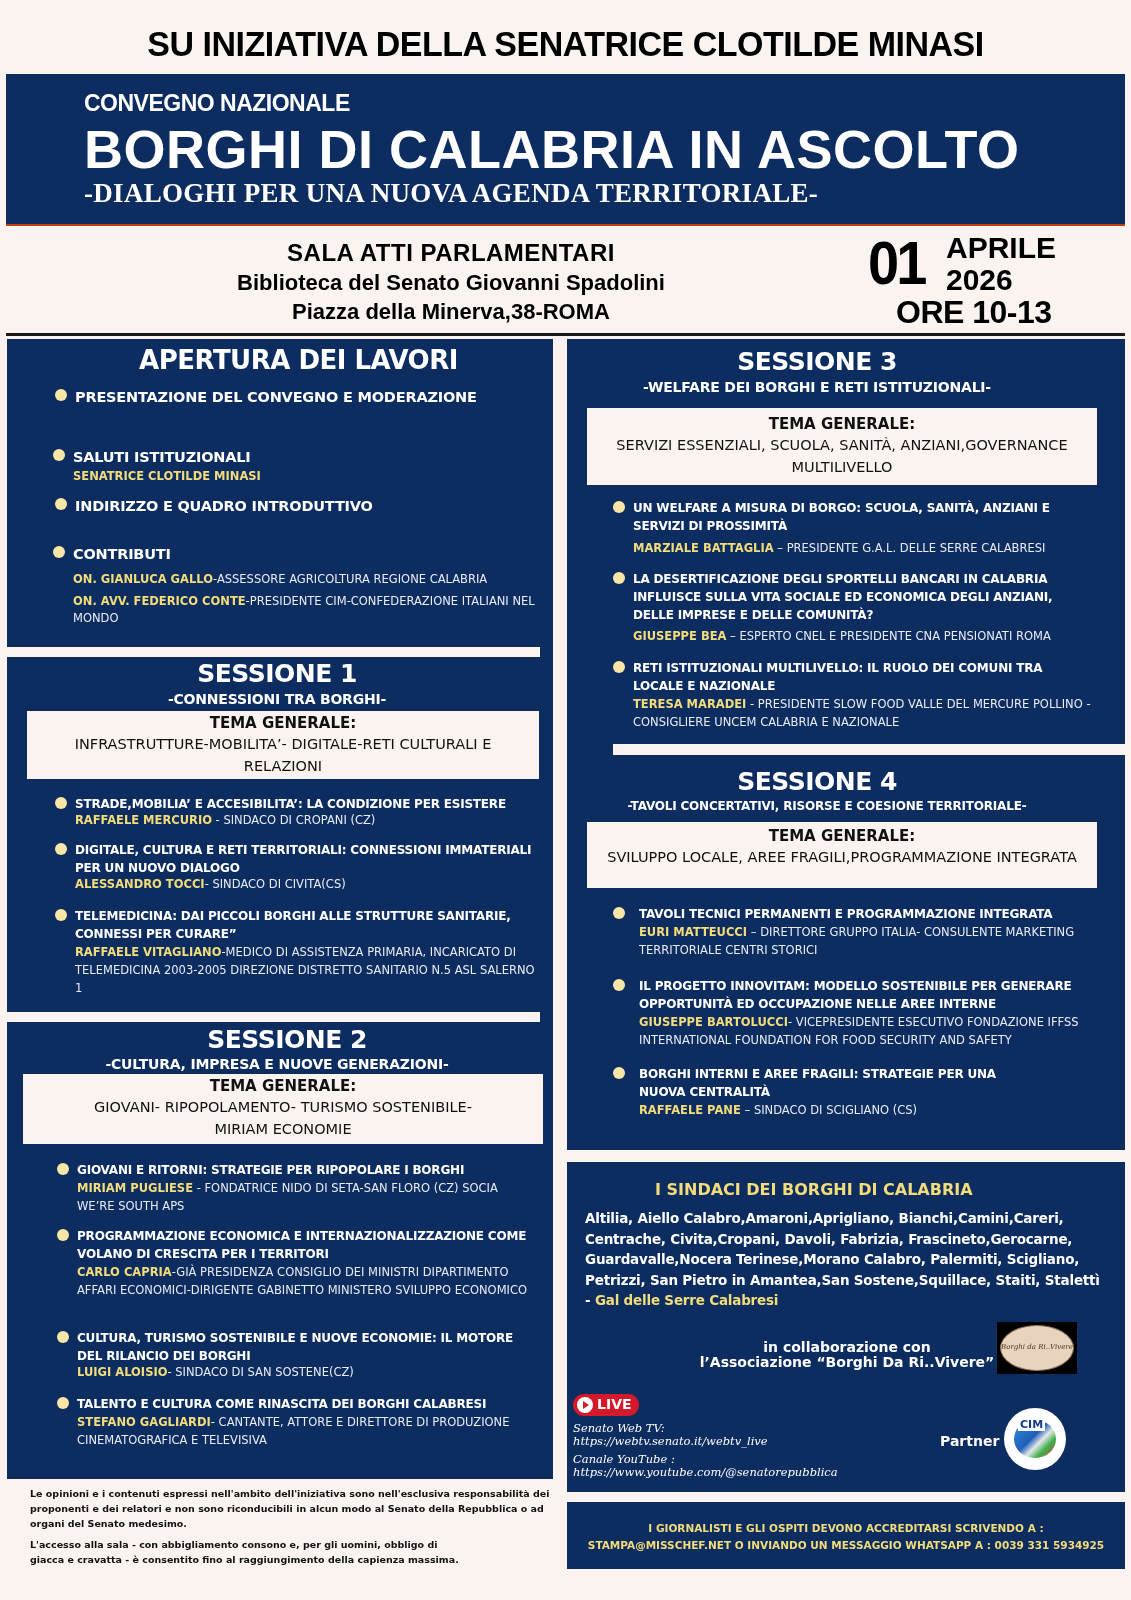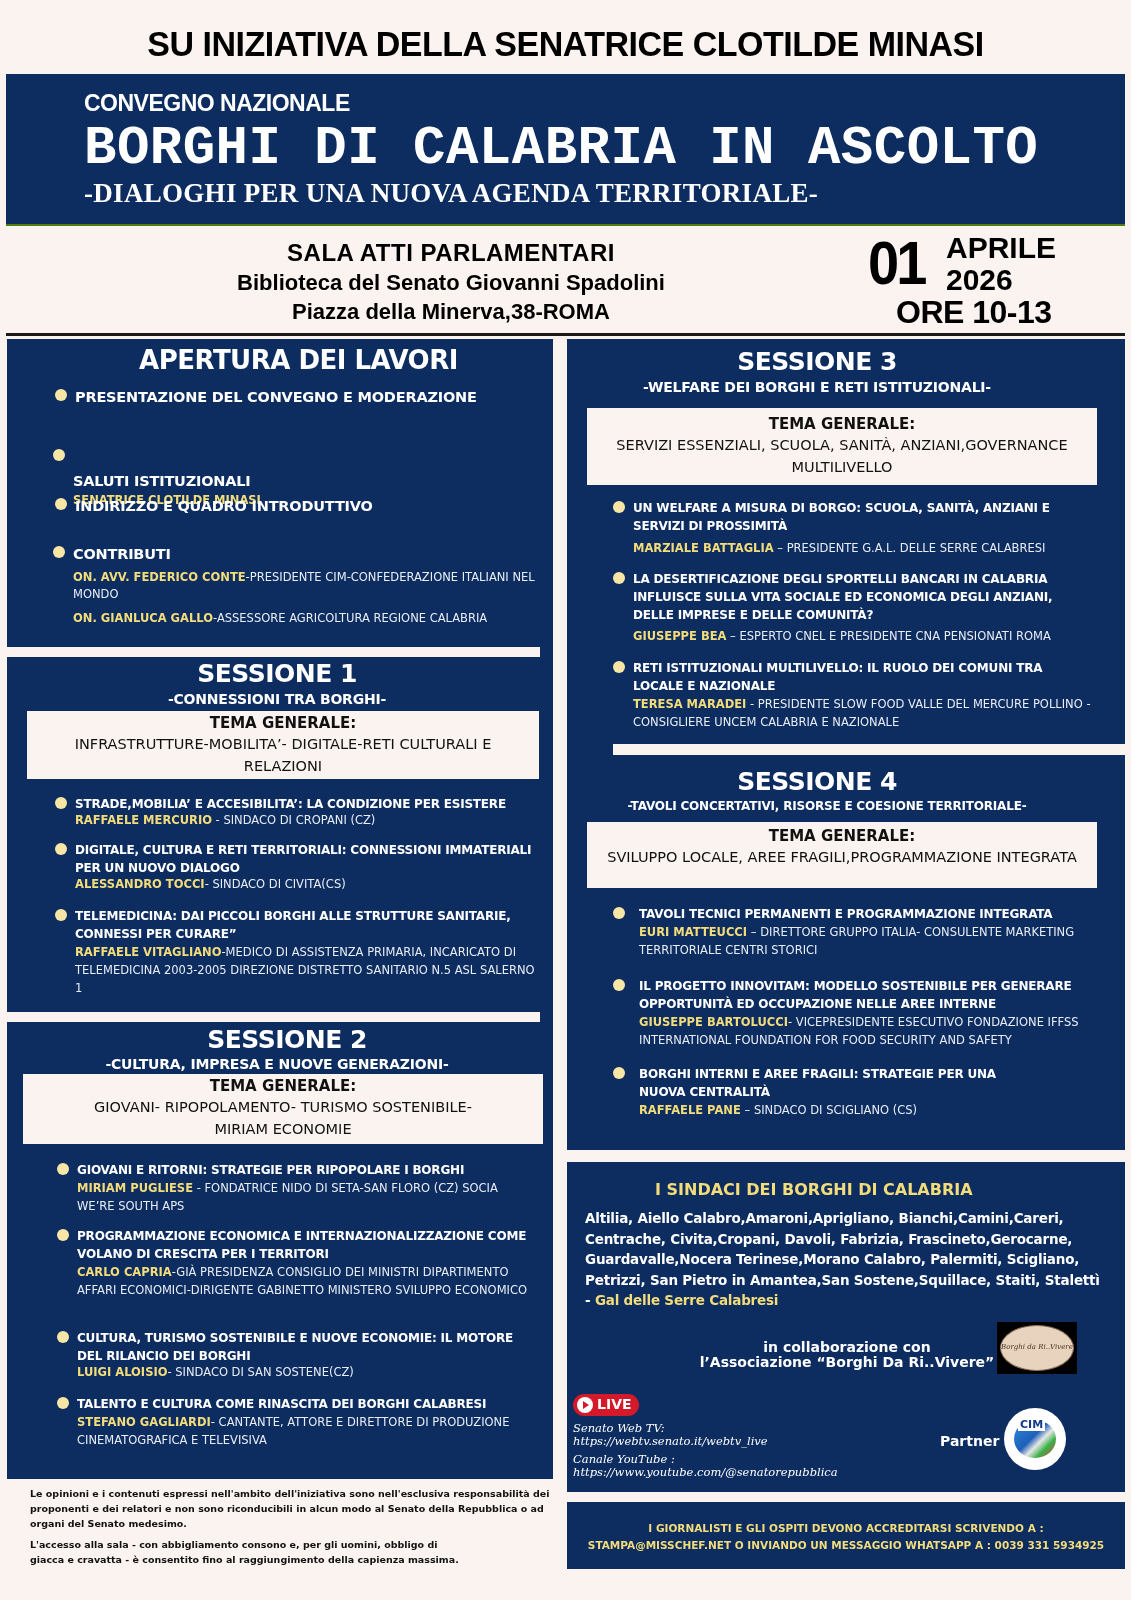--- a/index.html
+++ b/index.html
@@ -5,23 +5,23 @@
   * { box-sizing: border-box; margin: 0; padding: 0; }
   html, body { width: 1131px; height: 1600px; background: #fbf3ef; overflow: hidden; }
   body { position: relative; font-family: "DejaVu Sans", "Liberation Sans", sans-serif; color: #fff; }
   .abs { position: absolute; }
   .navy { background: #0d2d61; }
   .cream { background: #fbf3ef; }
   .yellow { color: #f3dc7a; }
 
   
   #initiative { left: 0; top: 24px; width: 1131px; text-align: center; color: #000; font-family: "Liberation Sans", sans-serif; font-weight: 700; font-size: 34px; letter-spacing: -0.5px; transform: scaleY(1.05); }
-  #header-panel { left: 6px; top: 74px; width: 1119px; height: 152px; border-bottom: 2px solid #4d7c0f; }
+  #header-panel { left: 6px; top: 74px; width: 1119px; height: 152px; border-bottom: 2px solid #c2410c; }
   #convegno { left: 78px; top: 16px; font-family: "Liberation Sans", sans-serif; font-weight: 700; font-size: 23px; letter-spacing: -0.5px; }
-  #main-title { left: 78px; top: 44px; font-family: Liberation Mono, monospace; font-weight: 700; font-size: 54px; letter-spacing: 0.5px; }
+  #main-title { left: 78px; top: 44px; font-family: Liberation Sans, sans-serif; font-weight: 700; font-size: 54px; letter-spacing: 0.5px; }
   #subtitle { left: 78px; top: 104px; font-family: "Liberation Serif", serif; font-weight: 700; font-size: 27px; letter-spacing: 0.3px; }
 
   #venue-strip { left: 6px; top: 228px; width: 1119px; height: 108px; border-bottom: 3px solid #1a1a1a; color: #000; }
   #venue { left: 0; top: 10px; width: 890px; text-align: center; font-family: "Liberation Sans", sans-serif; font-weight: 700; }
   #venue .l1 { font-size: 24px; line-height: 30px; letter-spacing: 0.5px; }
   #venue .l2 { font-size: 22px; line-height: 29px; }
   #date-day { left: 862px; top: 2px; font-family: "Liberation Sans", sans-serif; font-weight: 700; font-size: 56px; letter-spacing: -3px; transform: scaleY(1.1); }
   #date-month { left: 940px; top: 4px; font-family: "Liberation Sans", sans-serif; font-weight: 700; font-size: 30px; line-height: 32px; }
   #time { left: 890px; top: 66px; font-family: "Liberation Sans", sans-serif; font-weight: 700; font-size: 32px; letter-spacing: -0.5px; }
 
@@ -85,38 +85,38 @@
   <div class="item" style="left:48px;top:48px;width:480px;">
     <span class="bullet"></span>
     <div class="itxt">
       <div class="it-title it-big" style="font-size:14.5px;">PRESENTAZIONE DEL CONVEGNO E MODERAZIONE</div>
     </div>
   </div>
 
   <div class="item" style="left:46px;top:108px;width:480px;">
     <span class="bullet"></span>
     <div class="itxt">
-      <div class="it-title it-big" style="font-size:14.5px;margin-top:24px;">SALUTI  ISTITUZIONALI</div>
+      <div class="it-title it-big" style="font-size:14.5px;">SALUTI  ISTITUZIONALI</div>
       <div class="it-spk"><b>SENATRICE CLOTILDE MINASI</b></div>
     </div>
   </div>
 
   <div class="item" style="left:48px;top:157px;width:490px;">
     <span class="bullet"></span>
     <div class="itxt">
       <div class="it-title it-big" style="font-size:14.5px;">INDIRIZZO E QUADRO INTRODUTTIVO</div>
     </div>
   </div>
 
   <div class="item" style="left:46px;top:205px;width:490px;">
     <span class="bullet"></span>
     <div class="itxt">
       <div class="it-title it-big" style="font-size:14.5px;">CONTRIBUTI</div>
+      <div class="it-spk" style="margin-top:6px;"><b>ON. GIANLUCA GALLO</b><span class="it-role">-ASSESSORE AGRICOLTURA REGIONE CALABRIA</span></div>
       <div class="it-spk" style="margin-top:5px;line-height:17px;"><b>ON. AVV. FEDERICO CONTE</b><span class="it-role">-PRESIDENTE CIM-CONFEDERAZIONE ITALIANI NEL MONDO</span></div>
-      <div class="it-spk" style="margin-top:6px;"><b>ON. GIANLUCA GALLO</b><span class="it-role">-ASSESSORE AGRICOLTURA REGIONE CALABRIA</span></div>
     </div>
   </div>
 
   <div class="sep" style="left:0;top:308px;width:533px;height:10px;"></div>
   <div class="sep" style="left:546px;top:0;width:14px;height:1140px;"></div>
 
   <div class="abs sec-title" style="left:0;top:320px;width:540px;">SESSIONE 1</div>
   <div class="abs sec-sub" style="left:0;top:352px;width:540px;">-CONNESSIONI TRA BORGHI-</div>
   <div class="tema" style="left:20px;top:372px;width:512px;height:68px;">
     <div class="th">TEMA GENERALE:</div>

